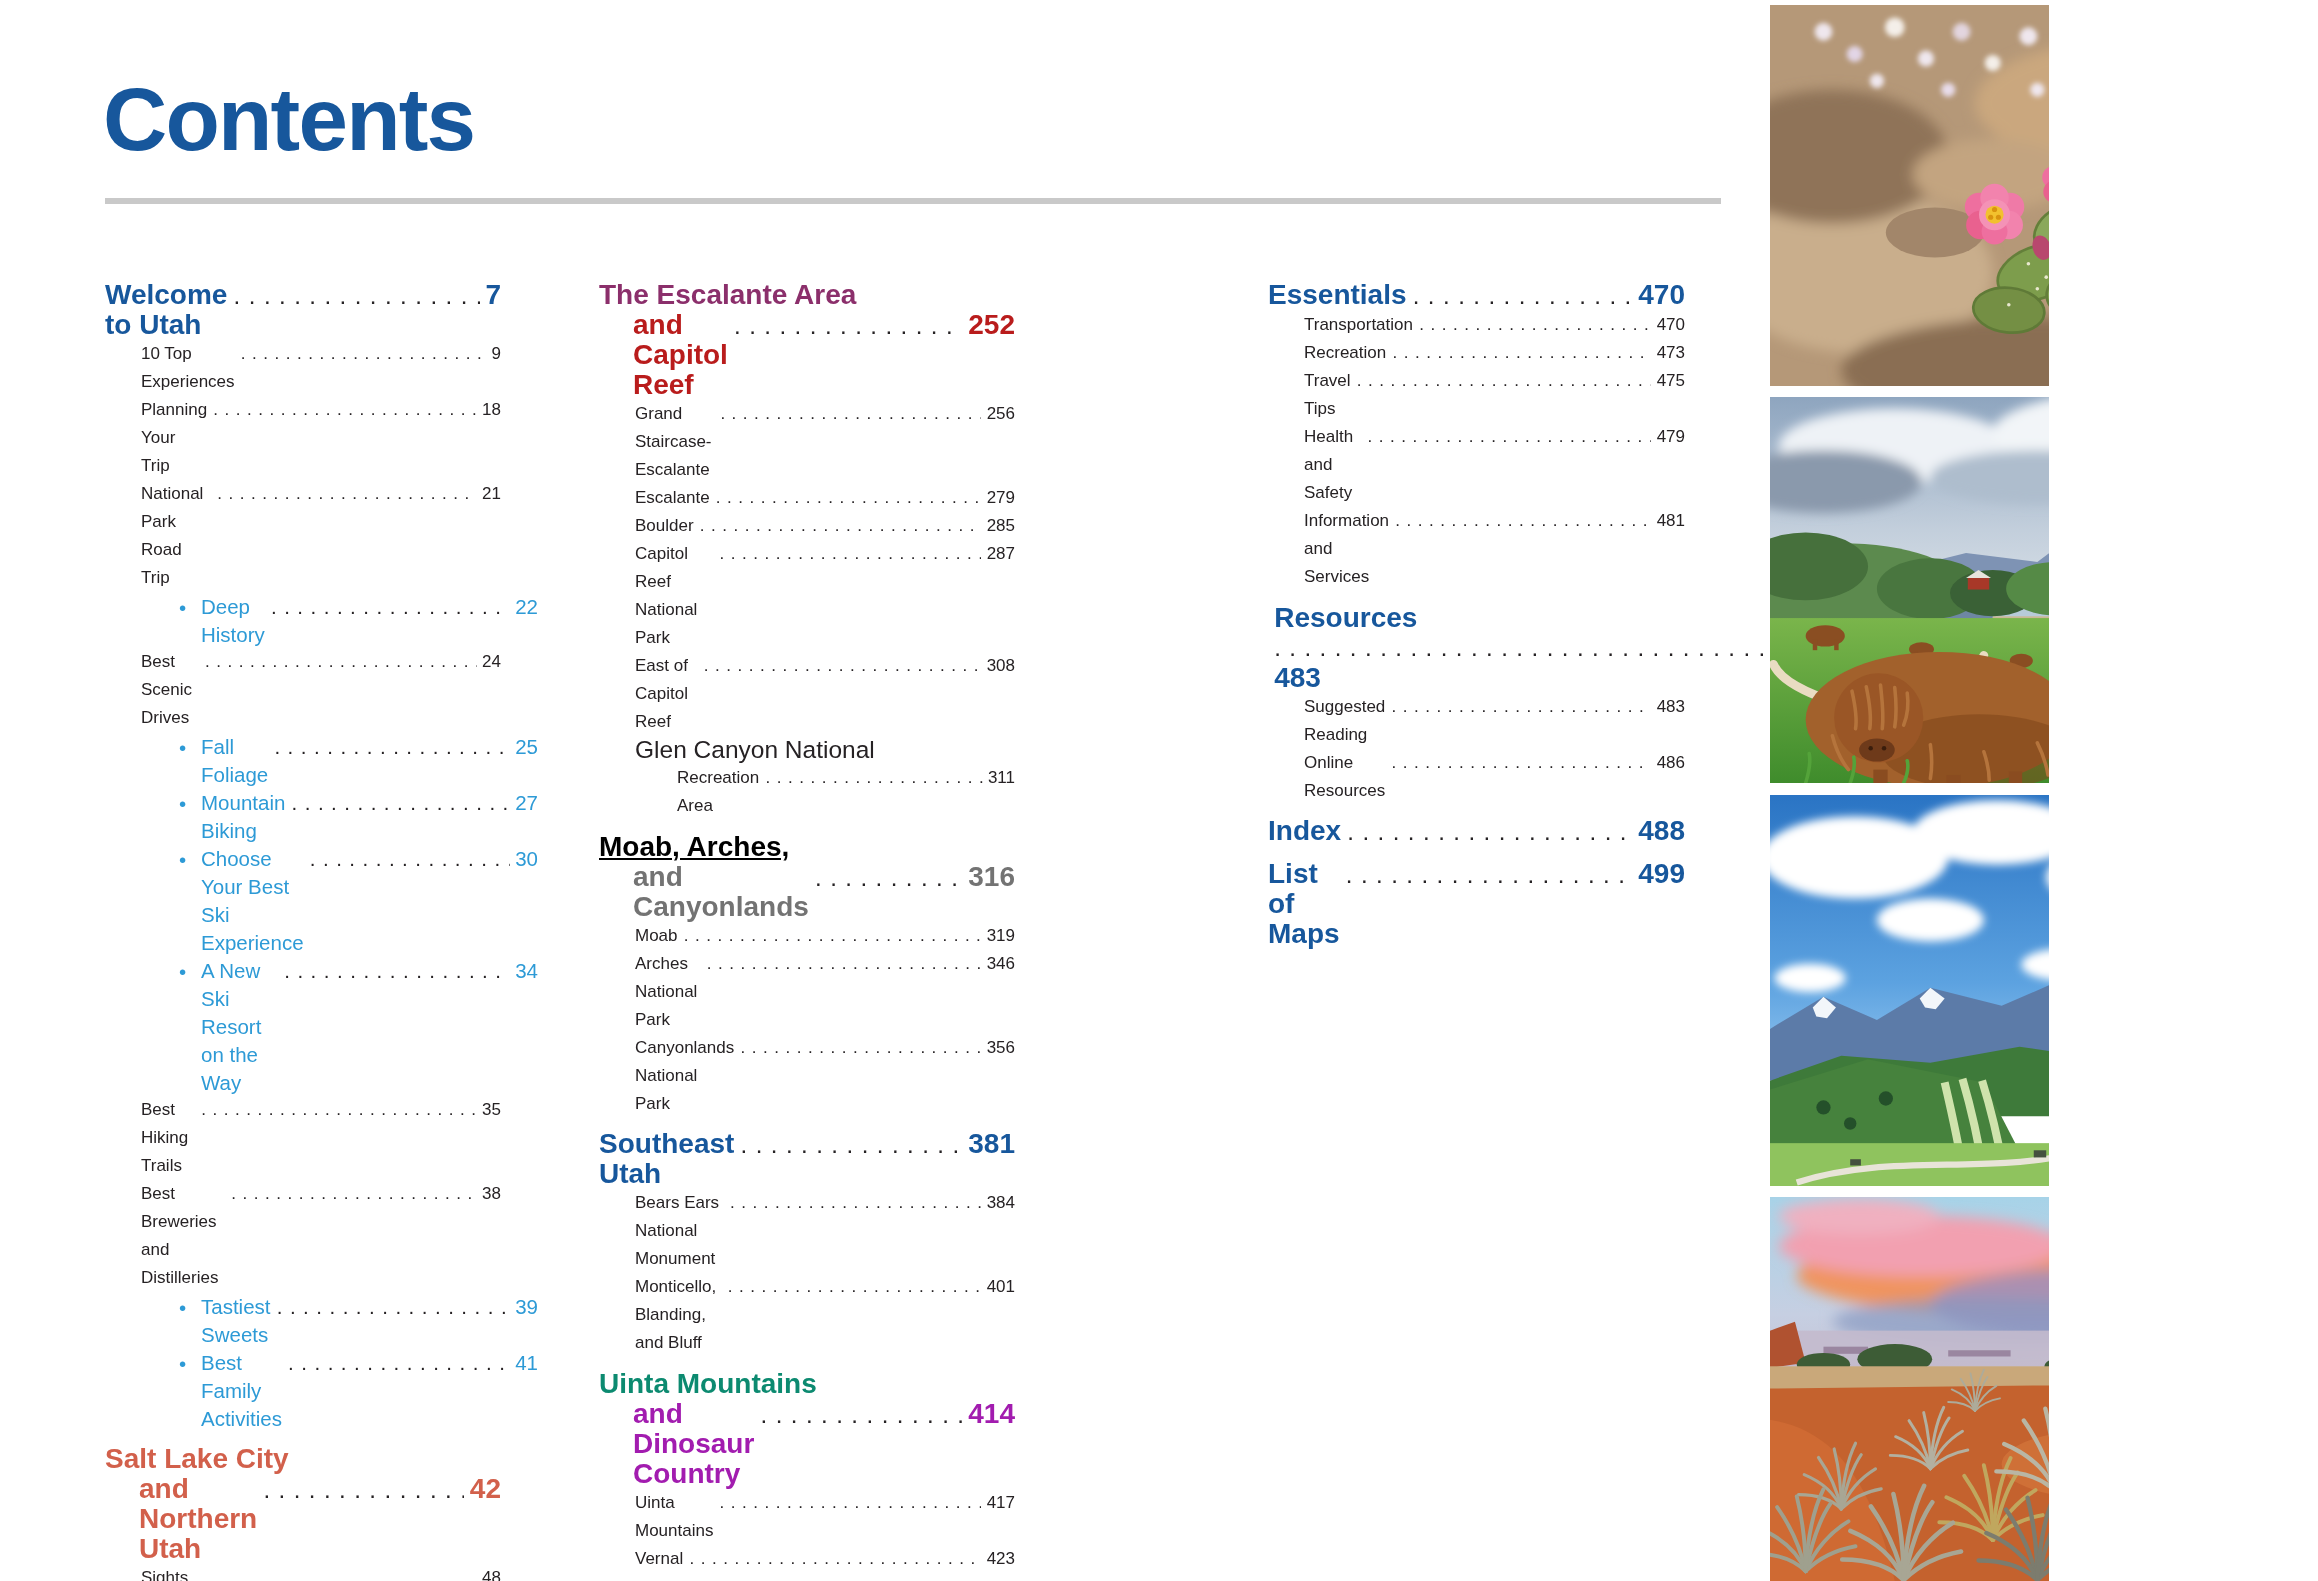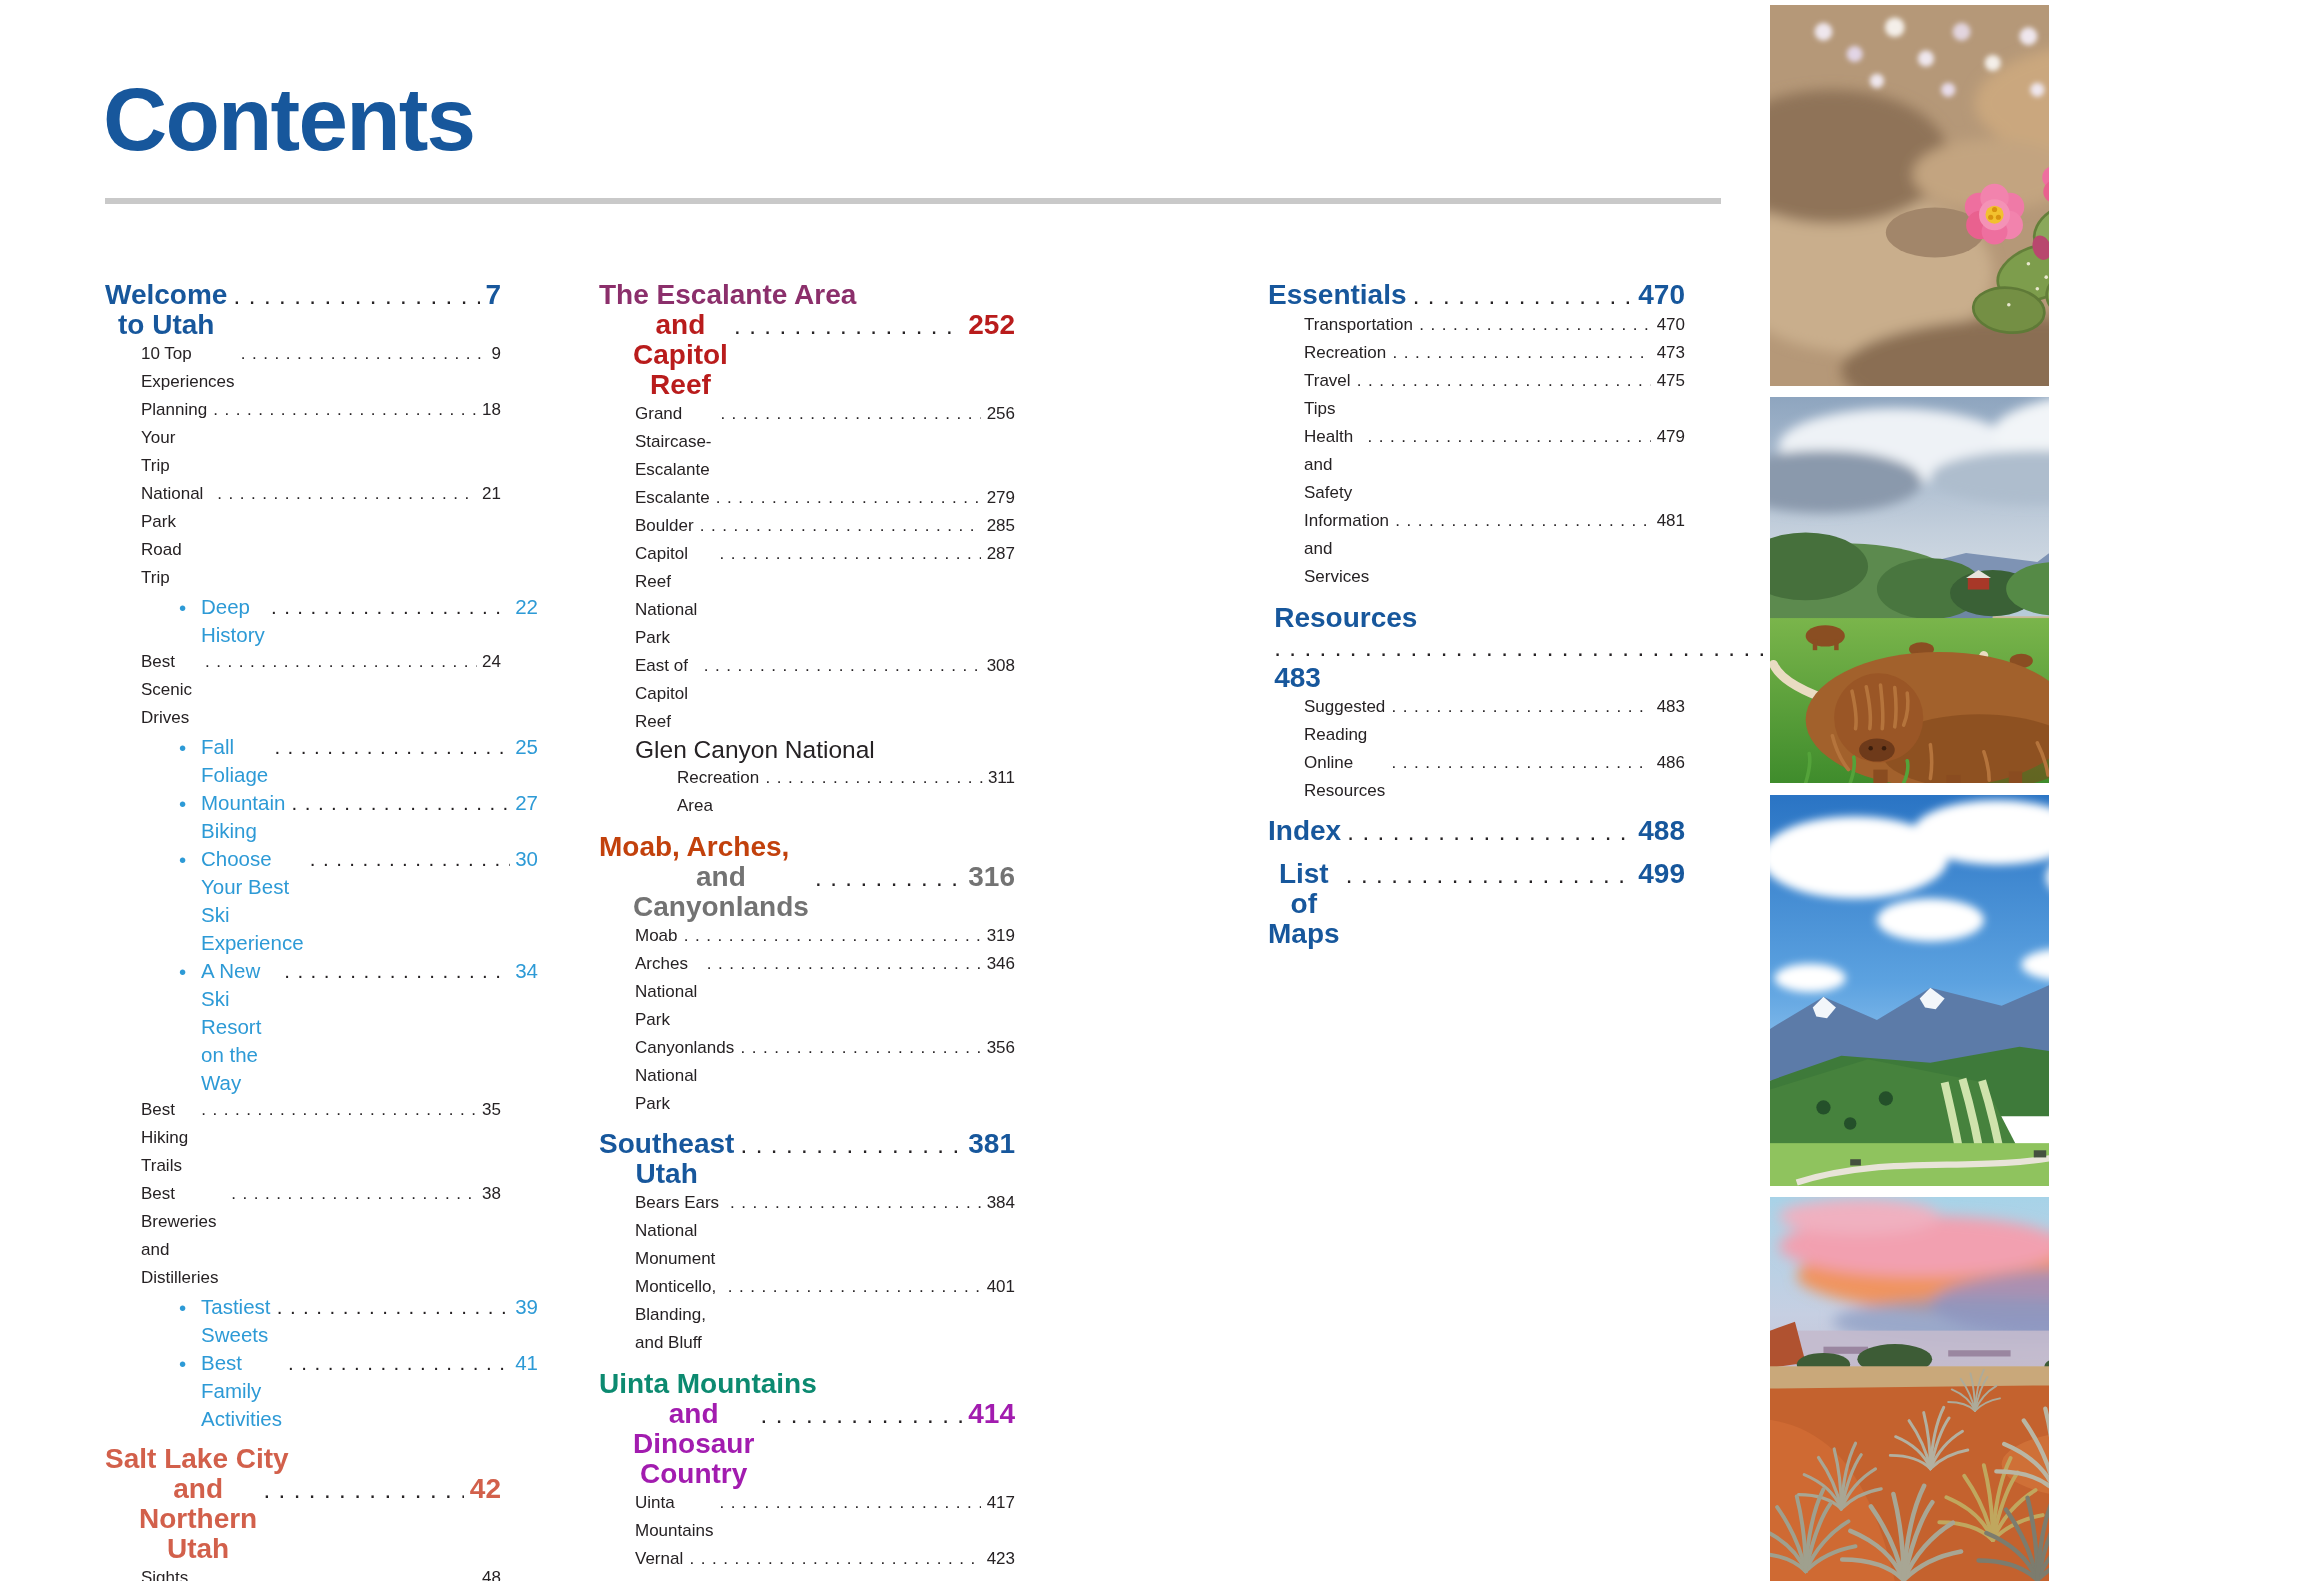--- a/index.html
+++ b/index.html
@@ -9,21 +9,21 @@
          color:#17579c;letter-spacing:-1.8px;line-height:1;}
   .rule{position:absolute;left:105px;top:198px;width:1616px;height:6.2px;background:#c9c9c9;}
   .col{position:absolute;top:280px;}
   #col1{left:105px;width:396px;}
   #col2{left:599px;width:416px;}
   #col3{left:1268px;width:417px;}
   .toc-section{margin-top:11.6px;}
   .toc-section:first-child{margin-top:0;}
   .row{display:flex;align-items:baseline;font-size:17px;line-height:28px;}
   .h-line1{font-size:28px;line-height:30px;font-weight:bold;}
-  .h-row{font-size:28px;line-height:30px;font-weight:bold;text-align:center;}
+  .h-row{font-size:28px;line-height:30px;font-weight:bold;}
   .h-row .dots{font-size:24px;font-weight:normal;}
   .indent2{padding-left:34px;}
   .item{padding-left:36px;}
   .item.bullet{padding-left:59px;position:relative;}
   .bullet{position:absolute;left:37px;top:0.9px;color:#2d9ad6;font-size:20.5px;}
   .cont1{padding-left:36px;font-size:24.5px;line-height:28px;}
   .cont2{padding-left:78px;}
   .dots{flex:1 1 auto;overflow:hidden;white-space:nowrap;color:#262224;margin:0 1.8px 0 6.2px;}
   .dots::after{content:". . . . . . . . . . . . . . . . . . . . . . . . . . . . . . . . . . . . . . . . . . . . . . . . . . . . . . . . . . . .";letter-spacing:0.9px;}
   .page-num{margin-left:3.6px;}
@@ -170,21 +170,21 @@
           <span class="page-num">308</span>
         </div>
         <div class="cont1">Glen Canyon National</div>
         <div class="row item cont2">
           <span class="label">Recreation Area</span>
           <span class="dots"></span>
           <span class="page-num">311</span>
         </div>
       </div>
       <div class="toc-section">
-        <div class="h-line1" style="color: #c2410c;">Moab, Arches,</div>
+        <div class="h-line1" style="color: #000000; text-decoration: underline;">Moab, Arches,</div>
         <div class="row h-row indent2" style="color: #737373;">
           <span class="label">and Canyonlands</span>
           <span class="dots"></span>
           <span class="page-num">316</span>
         </div>
         <div class="row item">
           <span class="label">Moab</span>
           <span class="dots"></span>
           <span class="page-num">319</span>
         </div>

